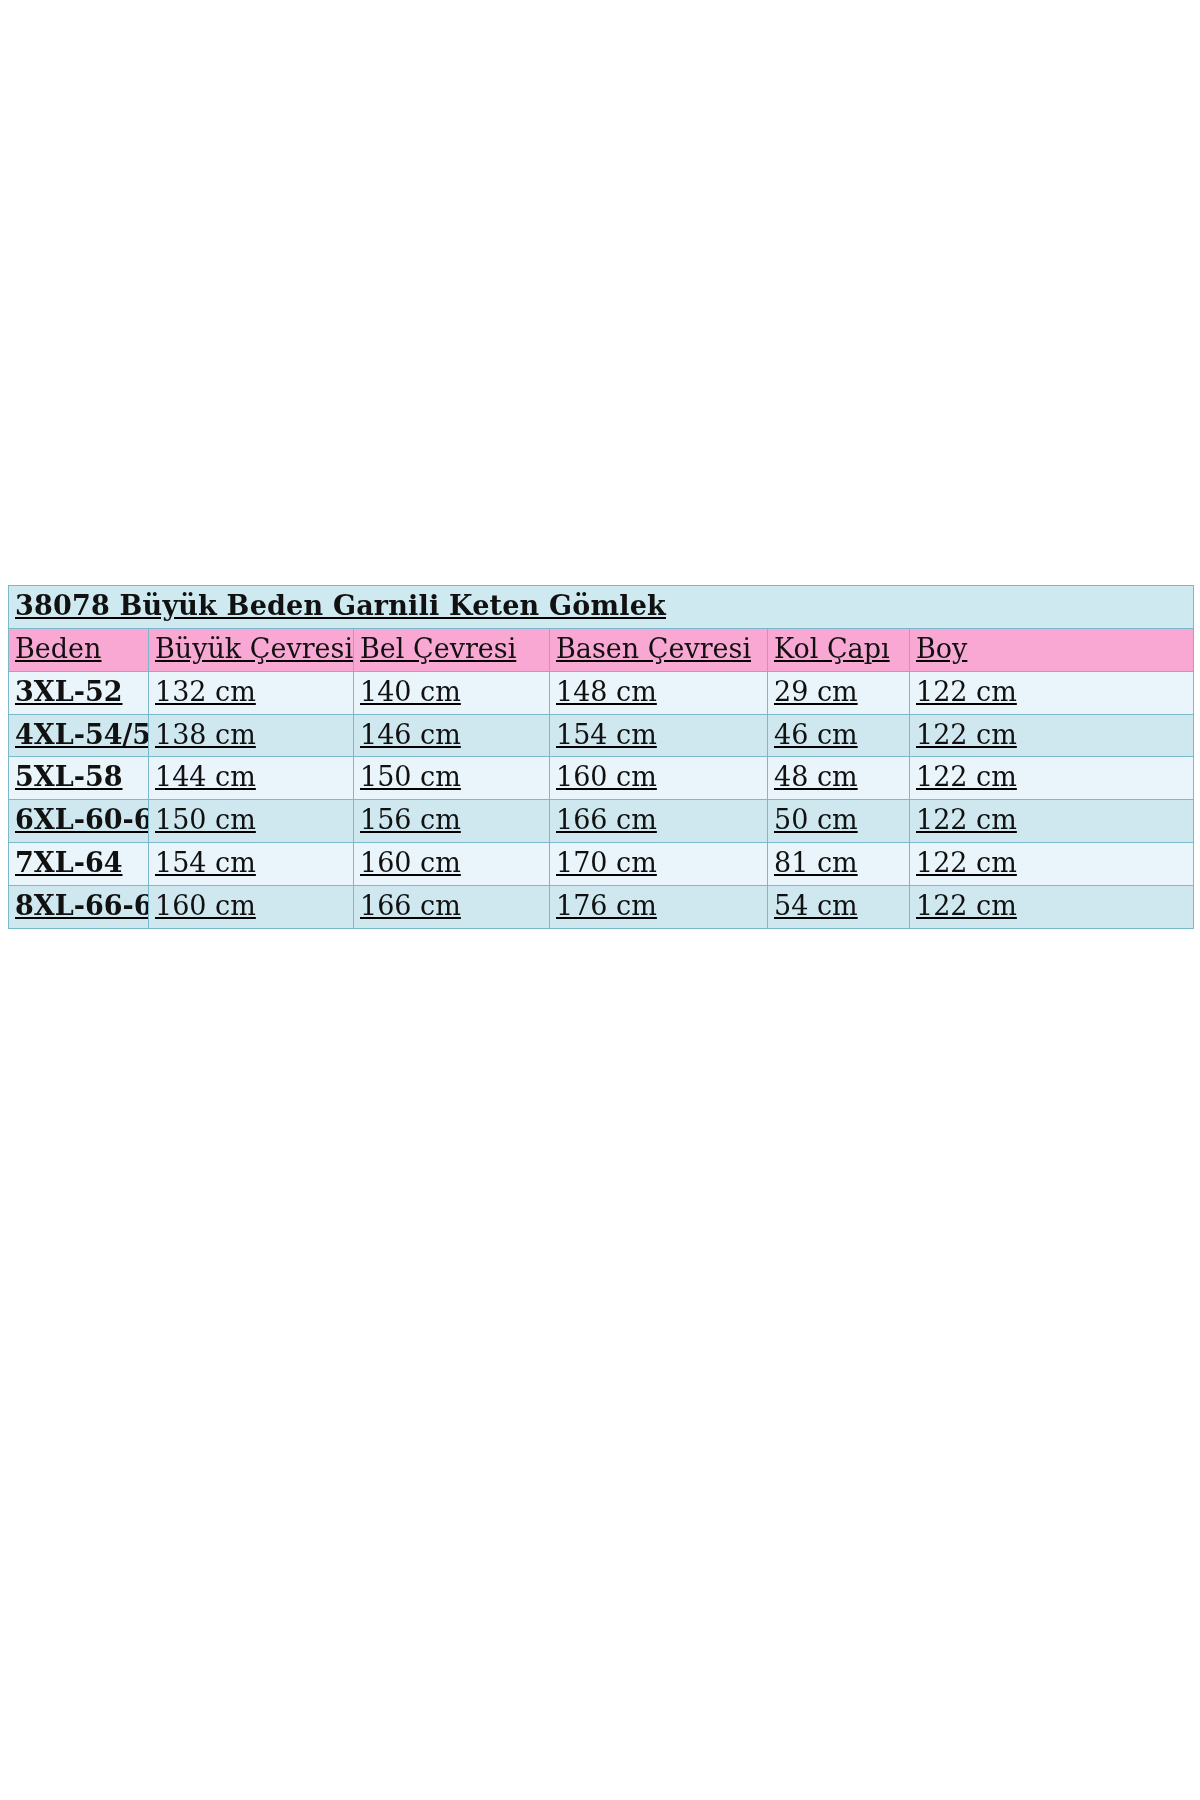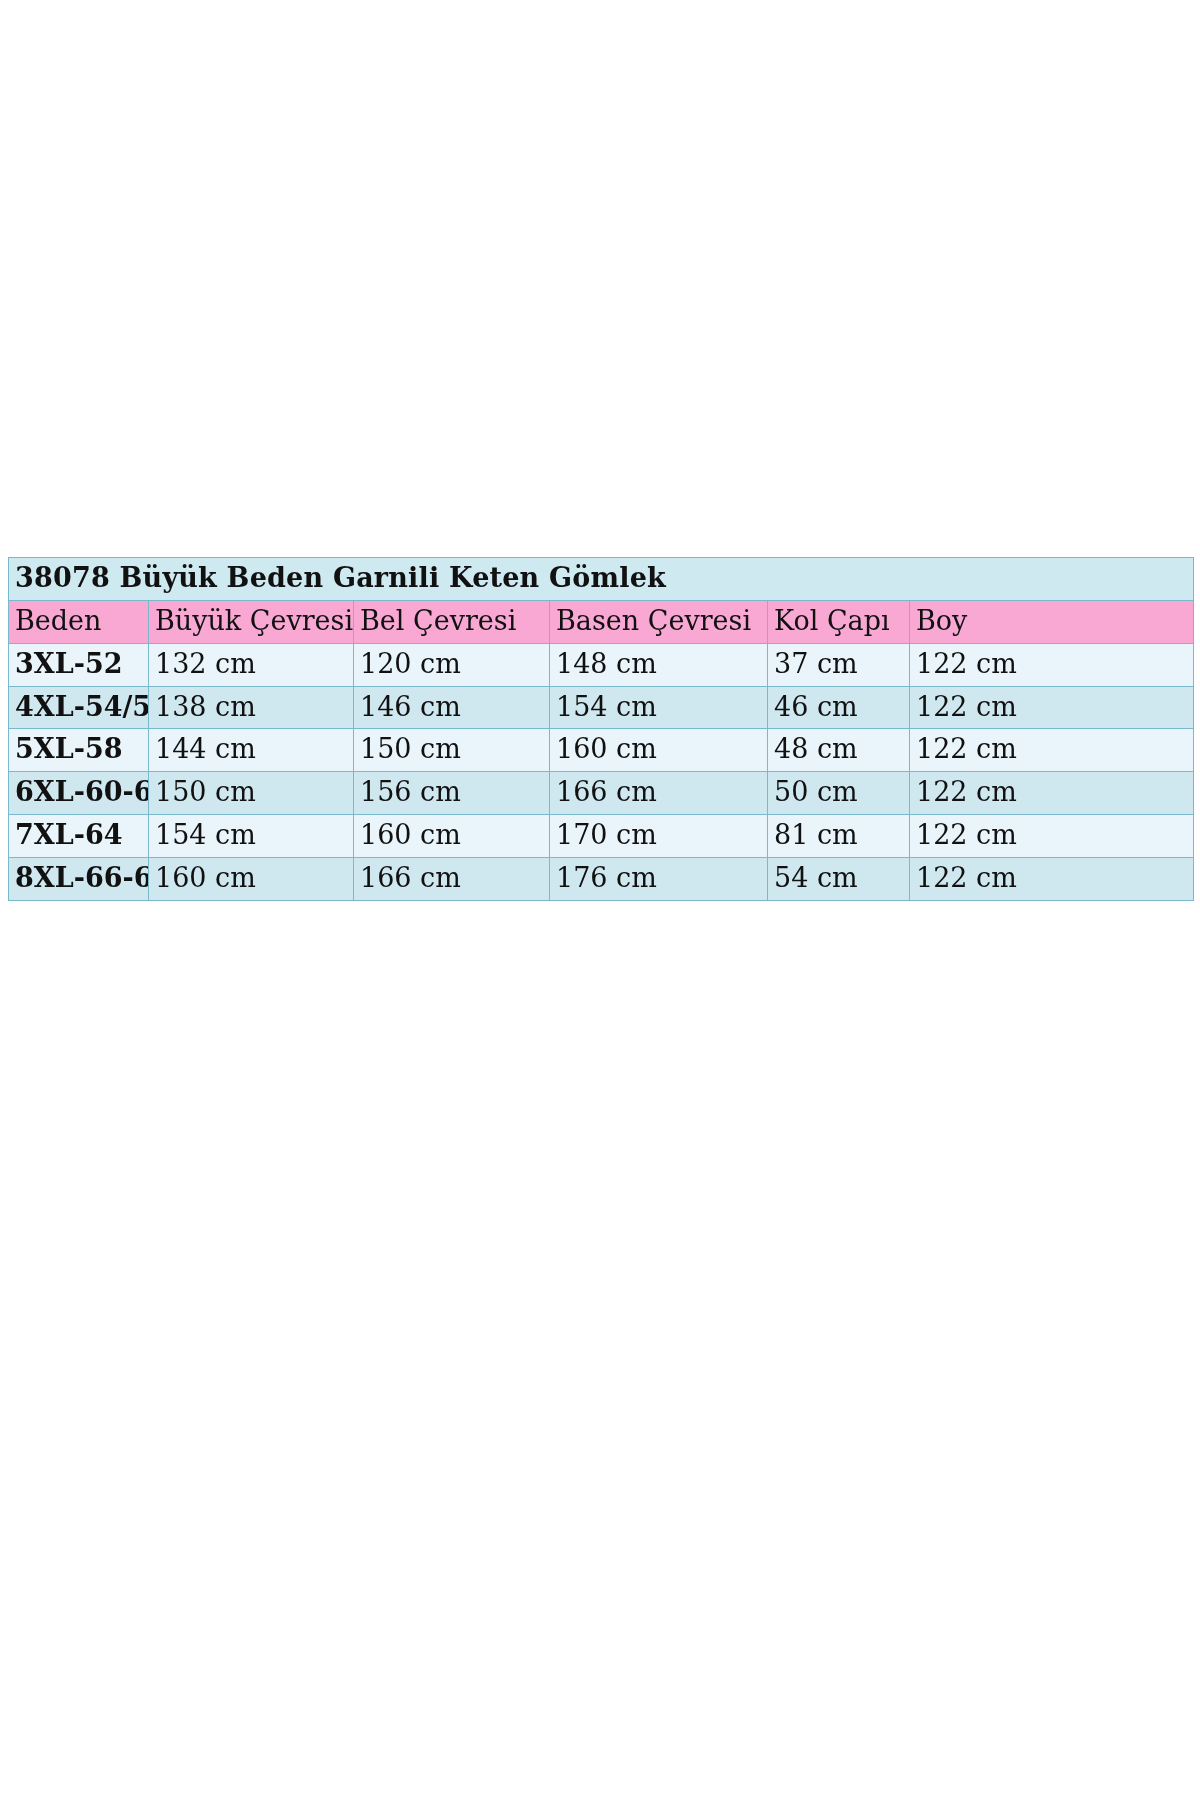--- a/index.html
+++ b/index.html
@@ -19,22 +19,23 @@
     left: 0;
     top: 0;
     width: 1200px;
     height: 1800px;
     background: #ffffff;
   }
 
   .table-wrap {
     position: absolute;
     left: 8px;
-    top: 557px;
+    top: 585px;
     width: 1021px;
+    text-decoration: underline;
   }
 
   table.size-table {
     border-collapse: collapse;
     width: 1185px;
     table-layout: fixed;
     background: #e8f4f8;
   }
 
   table.size-table td,
@@ -116,23 +117,23 @@
           <td>Büyük Çevresi</td>
           <td>Bel Çevresi</td>
           <td>Basen Çevresi</td>
           <td>Kol Çapı</td>
           <td>Boy</td>
         </tr>
 
         <tr class="row-light">
           <td class="col-size">3XL-52</td>
           <td>132 cm</td>
-          <td>120 cm</td>
+          <td>140 cm</td>
           <td>148 cm</td>
-          <td>37 cm</td>
+          <td>29 cm</td>
           <td>122 cm</td>
         </tr>
 
         <tr class="row-dark">
           <td class="col-size">4XL-54/56</td>
           <td>138 cm</td>
           <td>146 cm</td>
           <td>154 cm</td>
           <td>46 cm</td>
           <td>122 cm</td>

